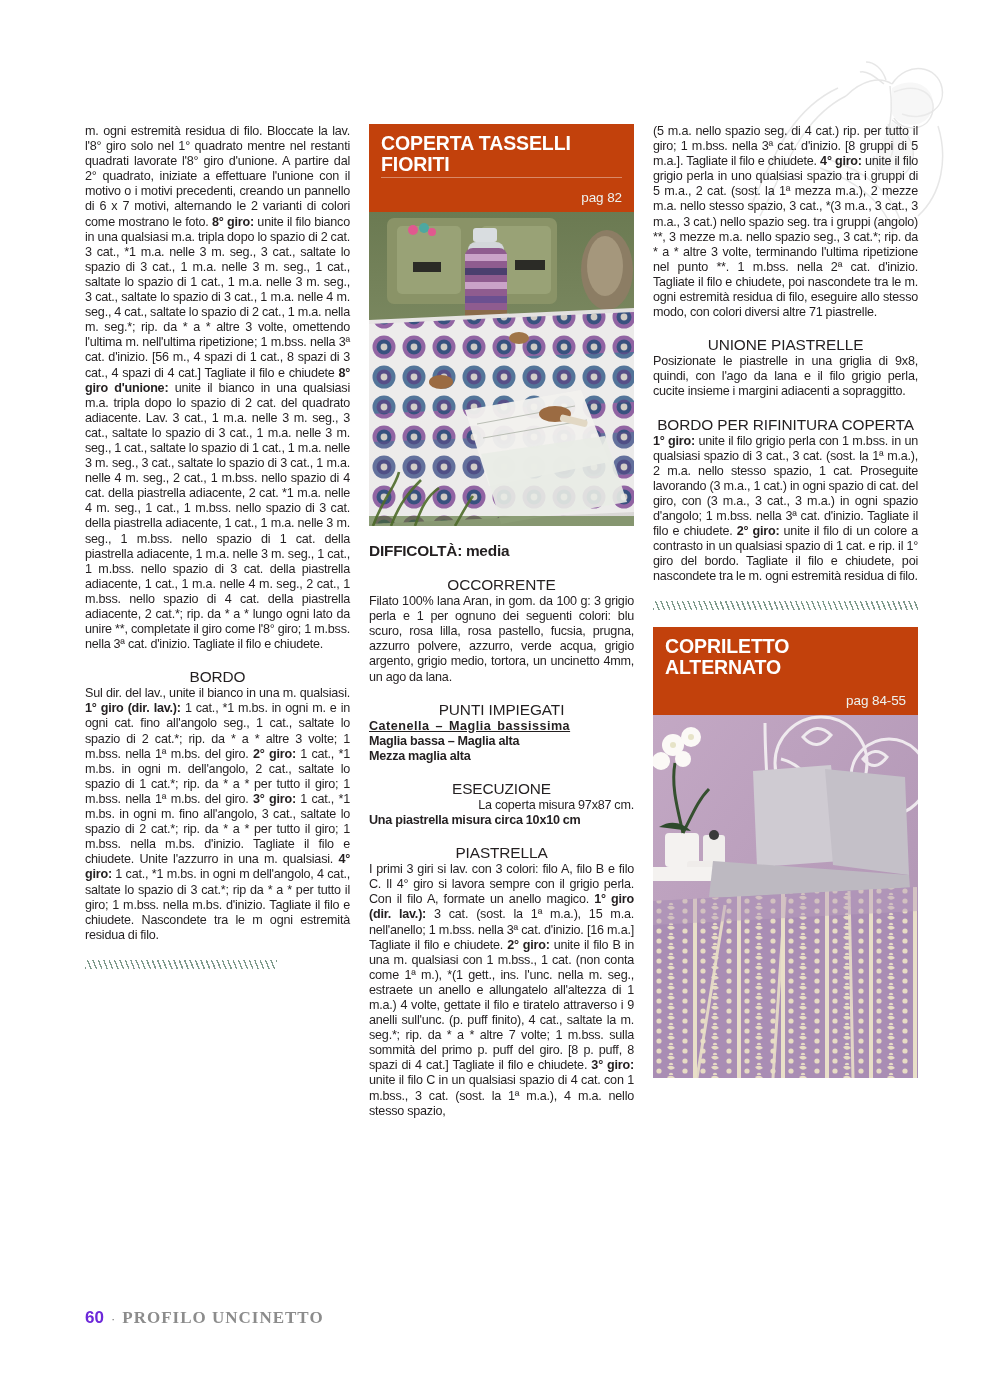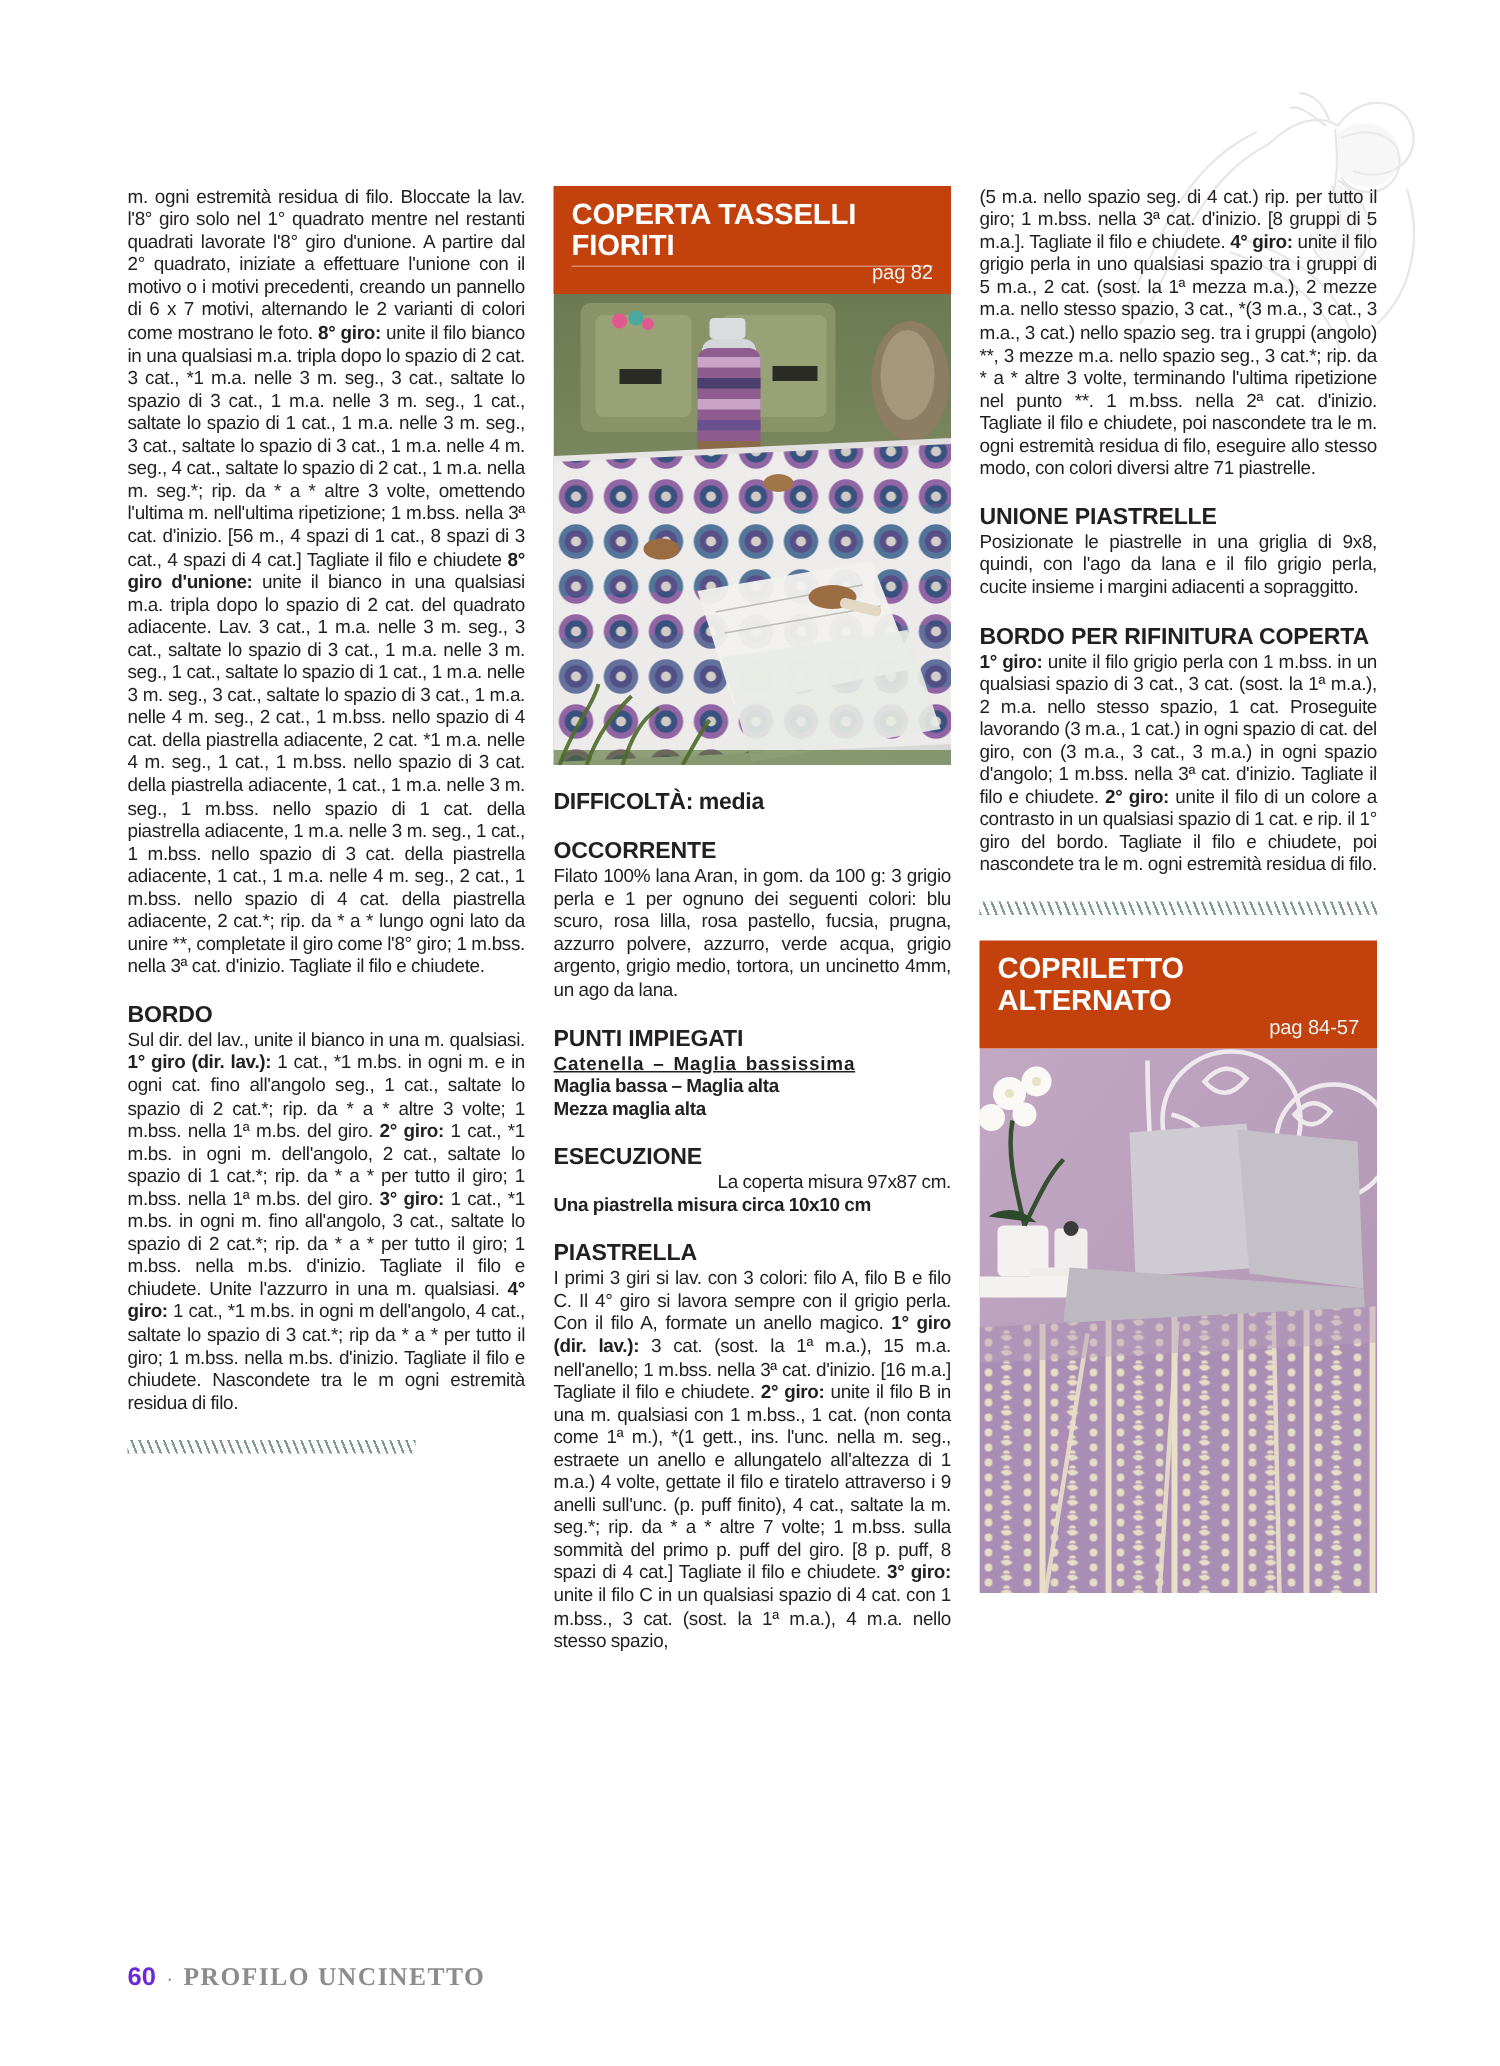--- a/index.html
+++ b/index.html
@@ -36,25 +36,26 @@
     text-align:justify;
     margin:0 0 0 0;
     letter-spacing:-0.22px;
     word-spacing:-0.2px;
     -webkit-font-smoothing:antialiased;
   }
   p.body b,div.body b{font-weight:700;}
 
   h2.sec{
     font-size:15.4px;
-    font-weight:700;
+    font-weight:400;
     letter-spacing:-0.1px;
     margin:16px 0 1px 0;
     line-height:17px;
     text-transform:uppercase;
+    text-align:center;
   }
   .spacer-md{height:17px;}
 
   
   .plate{
     background:#c2410c;
     color:#ffffff;
     padding:9px 12px 7px 12px;
     position:relative;
     box-sizing:border-box;
@@ -63,21 +64,21 @@
     font-size:19.5px;
     font-weight:700;
     line-height:20.5px;
     letter-spacing:-0.1px;
     text-transform:uppercase;
   }
   .plate .pg{
     text-align:right;
     font-size:13.5px;
     line-height:15px;
-    margin-top:0;
+    margin-top:16px;
     letter-spacing:-0.1px;
     color:#eef2ef;
   }
   .plate .rule{
     position:absolute;left:12px;right:12px;
     height:1px;background:rgba(255,255,255,.38);
   }
 
   
   .photo{width:265px;display:block;}
@@ -252,21 +253,21 @@
 
       <h2 class="sec">BORDO PER RIFINITURA COPERTA</h2>
       <div class="body"><b>1° giro:</b><span> unite il filo grigio perla con 1 m.bss. in un qualsiasi spazio di 3 cat., 3 cat. (sost. la 1ª m.a.), 2 m.a. nello stesso spazio, 1 cat. Proseguite lavorando (3 m.a., 1 cat.) in ogni spazio di cat. del giro, con (3 m.a., 3 cat., 3 m.a.) in ogni spazio d'angolo; 1 m.bss. nella 3ª cat. d'inizio. Tagliate il filo e chiudete. </span><b>2° giro:</b><span> unite il filo di un colore a contrasto in un qualsiasi spazio di 1 cat. e rip. il 1° giro del bordo. Tagliate il filo e chiudete, poi nascondete tra le m. ogni estremità residua di filo.</span></div>
 
       <div class="spacer-md"></div>
       <div class="hatch w-full"></div>
       <div class="spacer-md"></div>
 
       <div class="plate">
         <div class="t">COPRILETTO ALTERNATO</div>
-        <div class="pg">pag 84-57</div>
+        <div class="pg">pag 84-55</div>
       </div>
 
       <svg class="photo photo-2" viewBox="0 0 265 363" preserveAspectRatio="none">
         <defs>
           <linearGradient id="wallG" x1="0" y1="0" x2="1" y2="1">
             <stop offset="0%" stop-color="#c3a8c4"></stop>
             <stop offset="100%" stop-color="#ae93b2"></stop>
           </linearGradient>
           <pattern id="floral" width="26" height="26" patternUnits="userSpaceOnUse">
             <rect width="26" height="26" fill="#a98db4"></rect>

